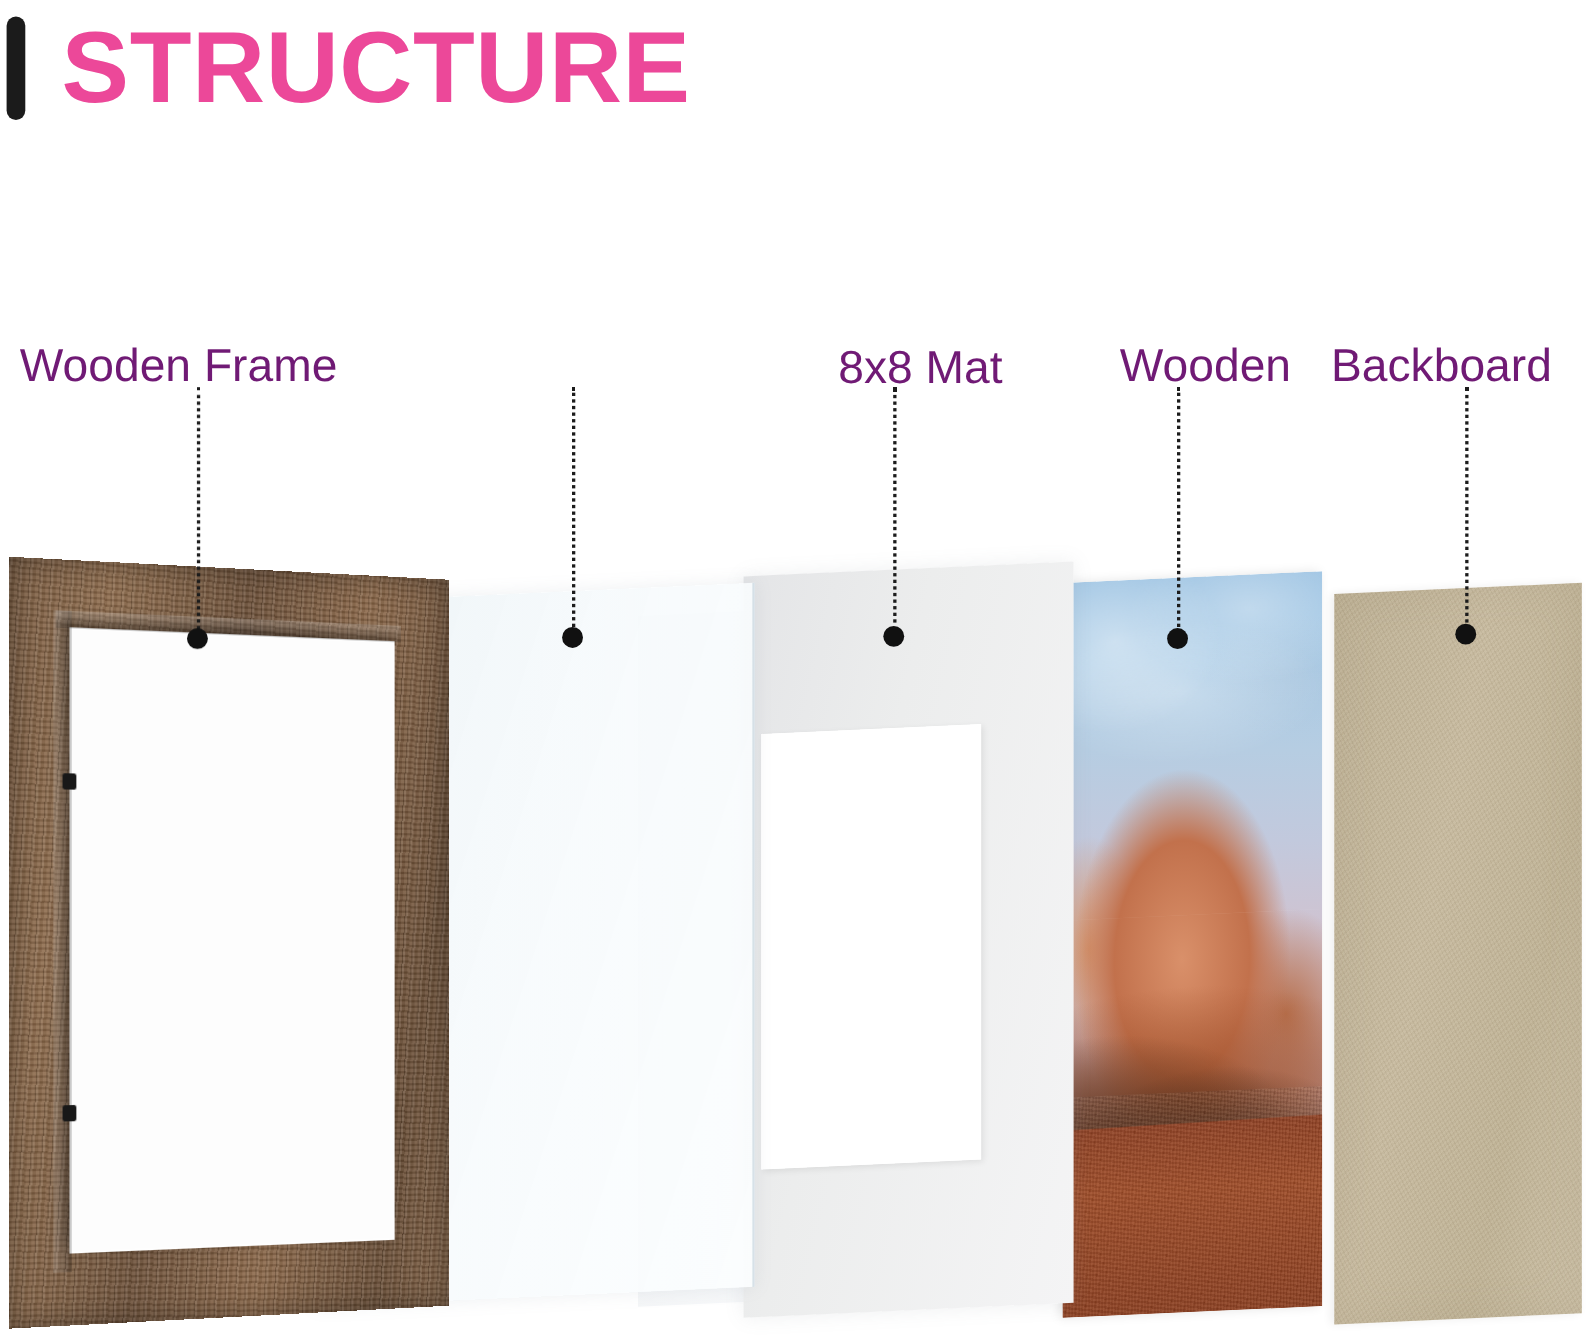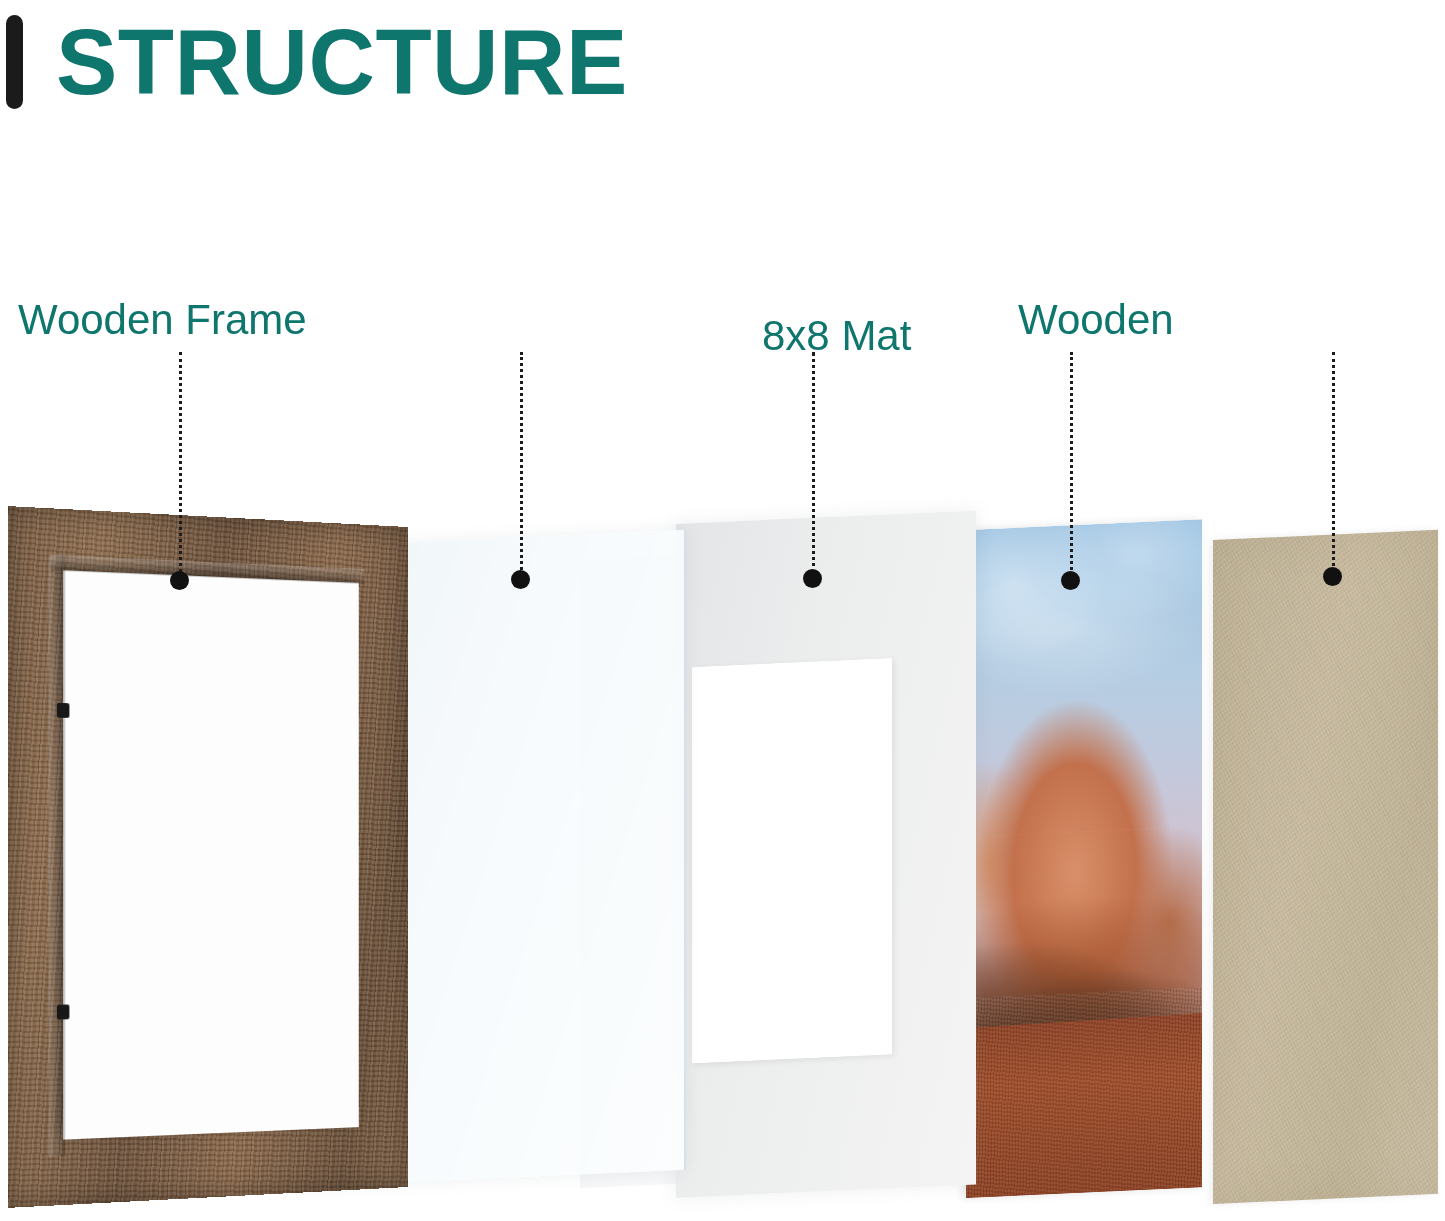--- a/index.html
+++ b/index.html
@@ -34,31 +34,32 @@
     background: #1b1b1b;
     border-radius: 9px;
     margin-left: 6px;
   }
   #title-text {
     margin-left: 33px;
     font-size: 92px;
     line-height: 92px;
     font-weight: bold;
     letter-spacing: 0.5px;
-    color: #0f766e;
+    color: #ec4899;
     white-space: nowrap;
   }
 
   
   .callout-label {
     position: absolute;
     font-size: 42px;
     line-height: 44px;
-    color: #0f766e;
+    color: #701a75;
     white-space: nowrap;
+    margin-top: 12px;
   }
 
   
   .leader-line {
     position: absolute;
     width: 0;
     border-left: 3px dotted #1c1c1c;
   }
   .leader-dot {
     position: absolute;
@@ -291,24 +292,25 @@
     <div class="frame-clip" style="top:470px"></div>
   </div>
 
   <div class="callout-label" style="left:18px; top:298px">Wooden Frame</div>
   <div class="leader-line" style="left:179px; top:352px; height:226px"></div>
   <div class="leader-dot" style="left:170px; top:571px"></div>
 
   <div class="leader-line" style="left:520px; top:352px; height:224px"></div>
   <div class="leader-dot" style="left:511px; top:570px"></div>
 
-  <div class="callout-label" style="left:762px; top:314px">8x8 Mat</div>
+  <div class="callout-label" style="left:762px; top:300px">8x8 Mat</div>
   <div class="leader-line" style="left:812px; top:352px; height:222px"></div>
   <div class="leader-dot" style="left:803px; top:569px"></div>
 
   <div class="callout-label" style="left:1018px; top:298px">Wooden</div>
   <div class="leader-line" style="left:1070px; top:352px; height:224px"></div>
   <div class="leader-dot" style="left:1061px; top:571px"></div>
 
+  <div class="callout-label" style="left:1210px; top:298px">Backboard</div>
   <div class="leader-line" style="left:1332px; top:352px; height:220px"></div>
   <div class="leader-dot" style="left:1323px; top:567px"></div>
 
 </div>
 
 </body></html>

